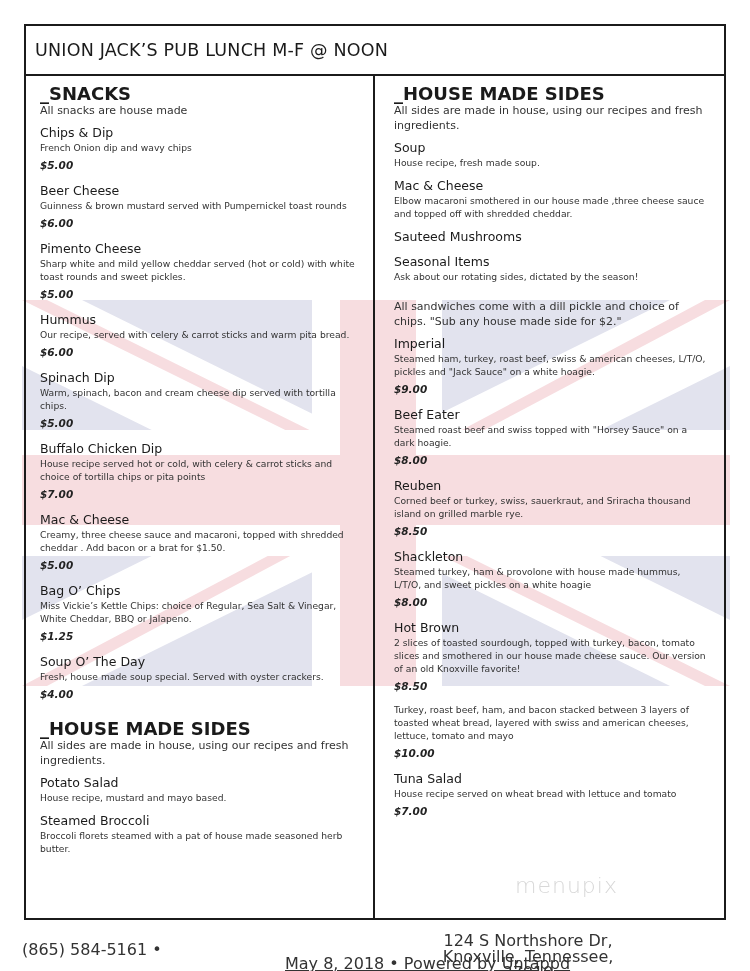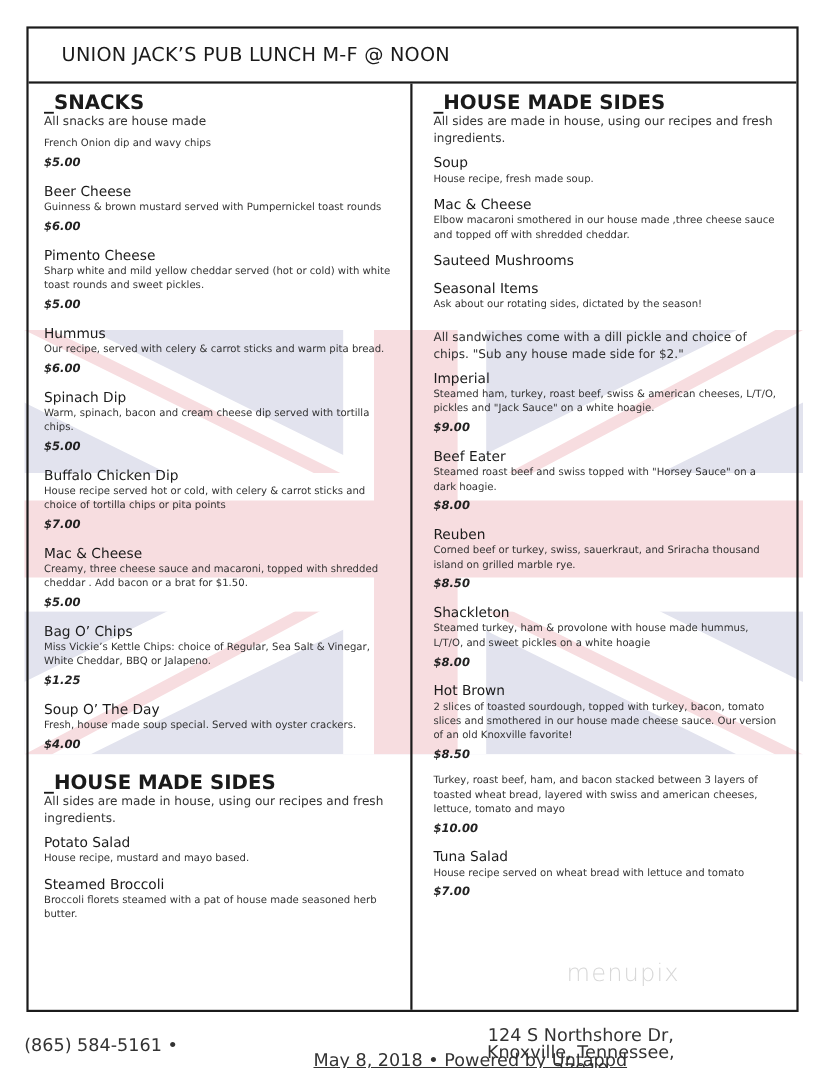--- a/index.html
+++ b/index.html
@@ -2,21 +2,21 @@
 <html><head>
 <meta charset="utf-8">
 <style>
   html, body { margin:0; padding:0; background:#ffffff; }
   body { width:750px; height:971px; position:relative; overflow:hidden;
          font-family:"DejaVu Sans", sans-serif; color:#1a1a1a; }
   .flag { position:absolute; left:22px; top:300px; width:708px; height:386px; overflow:hidden; z-index:0; }
   .flag svg { width:100%; height:100%; display:block; }
   .frame { position:absolute; left:24px; top:24px; width:698px; height:892px;
            border:2px solid #1b1b1b; z-index:1; }
-  .title-bar { height:48px; border-bottom:2px solid #1b1b1b; display:flex; align-items:center; padding-left:30px; }
+  .title-bar { height:48px; border-bottom:2px solid #1b1b1b; display:flex; align-items:center; padding-left:9px; }
   .title-bar h1 { margin:0; font-size:17.5px; font-weight:normal; letter-spacing:0.2px; color:#1a1a1a;
                   font-family:"DejaVu Sans", sans-serif; }
   .cols { position:absolute; top:50px; left:0; right:0; bottom:0; display:flex; }
   .col { box-sizing:border-box; padding:8px 14px 0 14px; }
   .col.left { width:349px; border-right:2px solid #1b1b1b; }
   .col.right { flex:1; padding-left:19px; }
   .section { margin-bottom:16px; }
   .section-title { font-size:18px; margin:0; line-height:19px; color:#1a1a1a; }
   .section-note { font-size:11px; line-height:15px; color:#333; margin:0 0 6px 0; }
   .item { margin-bottom:8px; }
@@ -53,20 +53,21 @@
 <div class="frame">
   <div class="title-bar">
     <h1>UNION JACK’S PUB LUNCH M-F @ NOON</h1>
   </div>
   <div class="cols">
     <div class="col left" id="left-col">
         <div class="section">
           <h2 class="section-title">_SNACKS</h2>
           <p class="section-note">All snacks are house made</p>
           <div class="item">
+            <p class="item-name">Chips &amp; Dip</p>
             <p class="item-desc">French Onion dip and wavy chips</p>
             <p class="item-price">$5.00</p>
           </div>
           <div class="item">
             <p class="item-name">Beer Cheese</p>
             <p class="item-desc">Guinness &amp; brown mustard served with Pumpernickel toast rounds</p>
             <p class="item-price">$6.00</p>
           </div>
           <div class="item">
             <p class="item-name">Pimento Cheese</p>

